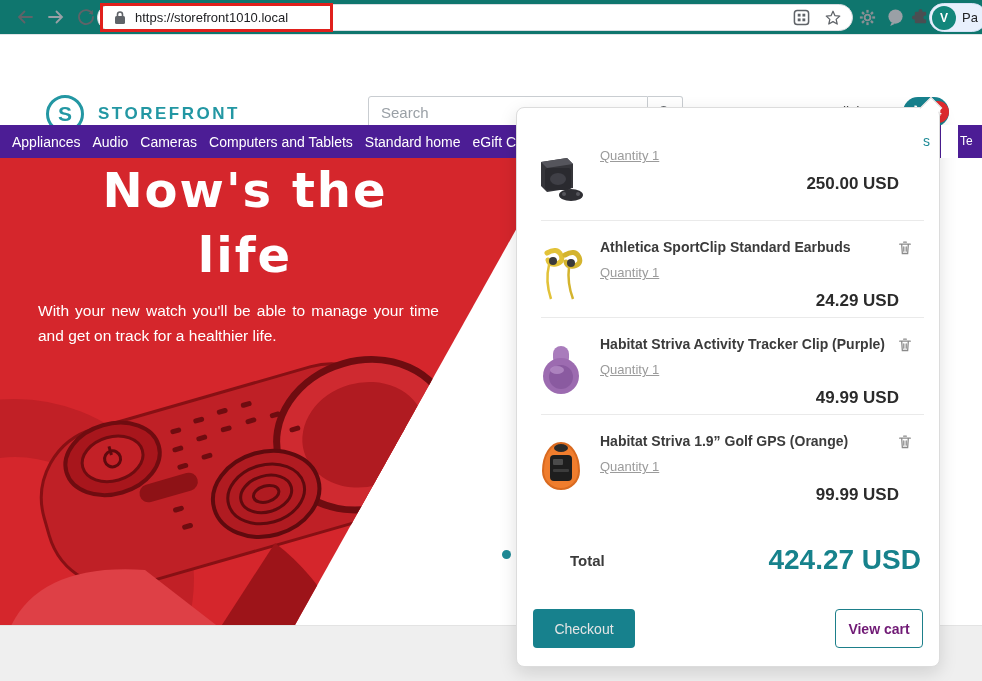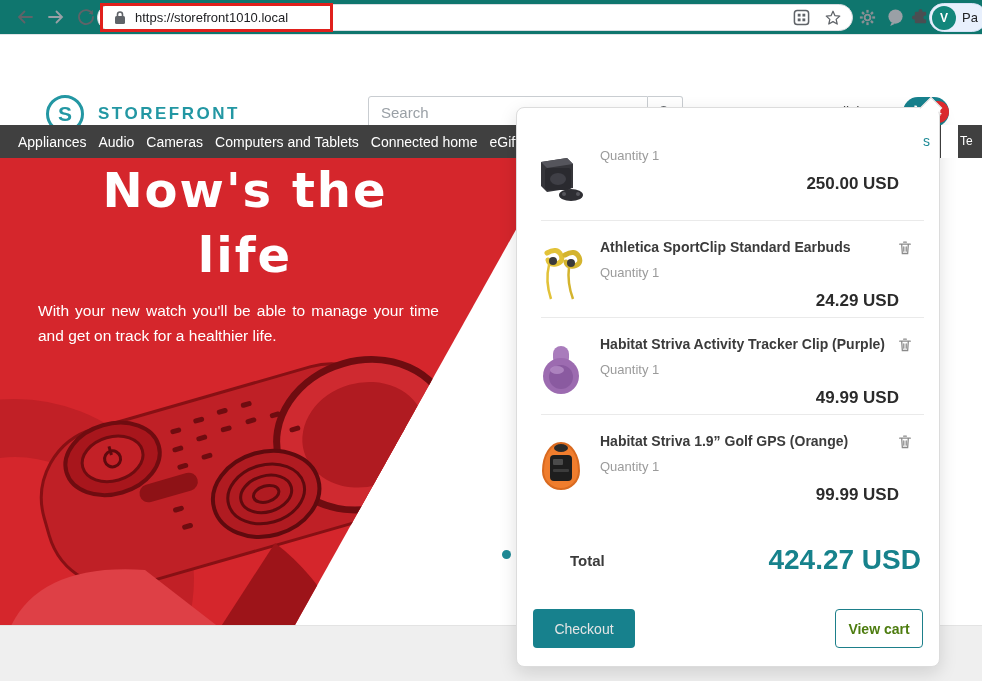--- a/index.html
+++ b/index.html
@@ -27,21 +27,21 @@
   .brand { margin-left:14px; font-size:17px; font-weight:bold; letter-spacing:2.5px; color:#2397a3; }
   .search-wrap { position:absolute; left:368px; top:61px; display:flex; }
   .search-input { width:280px; height:33px; border:1px solid #c9cdd1; border-radius:3px 0 0 3px; padding:0 12px; font-size:15px; color:#333; font-family:"Liberation Sans",sans-serif; }
   .search-input::placeholder { color:#9aa0a6; }
   .search-btn { width:35px; height:33px; border:1px solid #c9cdd1; border-left:none; border-radius:0 3px 3px 0; background:#fff; display:flex; align-items:center; justify-content:center; cursor:pointer; }
   .language { position:absolute; left:818px; top:69px; font-size:14px; color:#4a4a4a; display:flex; align-items:center; gap:6px; cursor:pointer; }
   .cart-btn { position:absolute; left:903px; top:62px; width:46px; height:30px; border-radius:15px; background:#17818d; border:none; cursor:pointer; display:flex; align-items:center; padding-left:9px; }
   .cart-badge { position:absolute; left:927px; top:66px; width:22px; height:22px; border-radius:50%; background:#df2b2f; color:#fff; font-size:12px; font-weight:bold; display:flex; align-items:center; justify-content:center; z-index:2; }
 
   
-  .cat-nav { position:absolute; left:0; top:125px; width:982px; height:33px; background:#404040; display:flex; align-items:center; padding-left:18px; gap:12px; z-index:2; }
+  .cat-nav { position:absolute; left:0; top:125px; width:982px; height:33px; background:#4c1d95; display:flex; align-items:center; padding-left:12px; gap:12px; z-index:2; }
   .nav-item { color:#fff; font-size:14px; white-space:nowrap; cursor:pointer; }
   .frag-s { position:absolute; left:923px; top:125px; line-height:33px; font-size:14px; color:#1d8a96; z-index:30; }
   .nav-white-gap { position:absolute; left:941px; top:125px; width:17px; height:33px; background:#fff; z-index:28; }
   .frag-te { position:absolute; left:960px; top:125px; line-height:33px; font-size:12px; color:#fff; z-index:30; }
 
   
   .hero { position:absolute; left:0; top:158px; width:982px; height:467px; background:#fff; }
   .hero-red { position:absolute; inset:0; background:#d5262c; clip-path:polygon(0 0, 556px 0, 295px 467px, 0 467px); overflow:hidden; }
   .hero-title { position:absolute; left:80px; top:0px; width:330px; text-align:center; color:#fff; font-family:"DejaVu Sans","Liberation Sans",sans-serif; font-size:48px; font-weight:bold; letter-spacing:2px; line-height:65px; }
   .hero-sub { position:absolute; left:38px; top:140px; width:401px; color:#fff; font-size:15.5px; line-height:25px; text-align:justify; }
@@ -54,28 +54,28 @@
   
   .dd-caret { position:absolute; left:923px; top:100px; width:16px; height:16px; background:#fff; border-left:1px solid #d8d8d8; border-top:1px solid #d8d8d8; transform:rotate(45deg); z-index:21; }
   .cart-dd { position:absolute; left:516px; top:107px; width:424px; height:560px; background:#fff; border:1px solid #dcdcdc; border-radius:8px; box-shadow:0 6px 18px rgba(0,0,0,.13); z-index:20; }
   .ci-list { padding-top:16px; }
   .ci { height:96px; padding:12px 16px 0 16px; display:flex; }
   .ci-img { width:56px; height:58px; margin-top:12px; flex-shrink:0; }
   .ci-main { flex:1; margin-left:11px; padding-top:6px; min-width:0; }
   .ci-top { display:flex; align-items:flex-start; }
   .ci-name { font-size:14px; font-weight:bold; color:#3b3b3b; white-space:nowrap; flex:1; }
   .trash-btn { background:none; border:none; cursor:pointer; margin-left:4px; margin-right:10px; flex-shrink:0; padding:0; }
-  .ci-qty { font-size:13px; color:#9b9b9b; margin-top:6px; }
+  .ci-qty { font-size:13px; color:#9b9b9b; margin-top:6px;text-decoration:underline; }
   .ci-price { text-align:right; font-size:17px; font-weight:bold; color:#2b2b2b; margin:11px 24px 0 0; }
   .sep { height:1px; background:#eaeaea; margin:0 15px 0 24px; }
   .total-row { position:absolute; left:29px; right:18px; top:432px; height:40px; display:flex; align-items:center; }
   .total-label { font-size:15px; font-weight:bold; color:#3b3b3b;margin-left:24px; }
   .total-value { margin-left:auto; font-size:28px; font-weight:bold; color:#17828c; }
   .checkout-btn { position:absolute; left:16px; top:501px; width:102px; height:39px; background:#17818d; color:#e5e5e5; font-size:14px; font-family:"Liberation Sans",sans-serif; border:none; border-radius:4px; cursor:pointer; }
-  .viewcart-btn { position:absolute; left:318px; top:501px; width:88px; height:39px; background:#fff; color:#4d7c0f; font-weight:bold; font-size:14px; font-family:"Liberation Sans",sans-serif; border:1px solid #1d7f8a; border-radius:4px; cursor:pointer; }
+  .viewcart-btn { position:absolute; left:318px; top:501px; width:88px; height:39px; background:#fff; color:#701a75; font-weight:bold; font-size:14px; font-family:"Liberation Sans",sans-serif; border:1px solid #1d7f8a; border-radius:4px; cursor:pointer; }
 </style>
 </head>
 <body>
 
 <div id="screen">
 
   <div class="chrome">
     <button class="nav-btn" style="left:15px">
       <svg width="20" height="20" viewBox="0 0 20 20">
           <path d="M17 10H4.5M9.5 4.5L4 10l5.5 5.5" stroke="#5f6368" stroke-width="1.8" fill="none" stroke-linecap="round"></path>
@@ -168,21 +168,21 @@
         </svg>
     </button>
     <div class="cart-badge">4</div>
   </div>
 
   <nav class="cat-nav">
     <span class="nav-item">Appliances</span>
     <span class="nav-item">Audio</span>
     <span class="nav-item">Cameras</span>
     <span class="nav-item">Computers and Tablets</span>
-    <span class="nav-item">Connected home</span>
+    <span class="nav-item">Standard home</span>
     <span class="nav-item">eGift Cards and</span>
   </nav>
   <span class="frag-s">s</span>
   <div class="nav-white-gap"></div>
   <span class="frag-te">Te</span>
 
   <div class="hero">
     <div class="hero-red">
       <div class="hero-title">Now's the life</div>
       <div class="hero-sub">With your new watch you'll be able to manage your time and get on track for a healthier life.</div>

